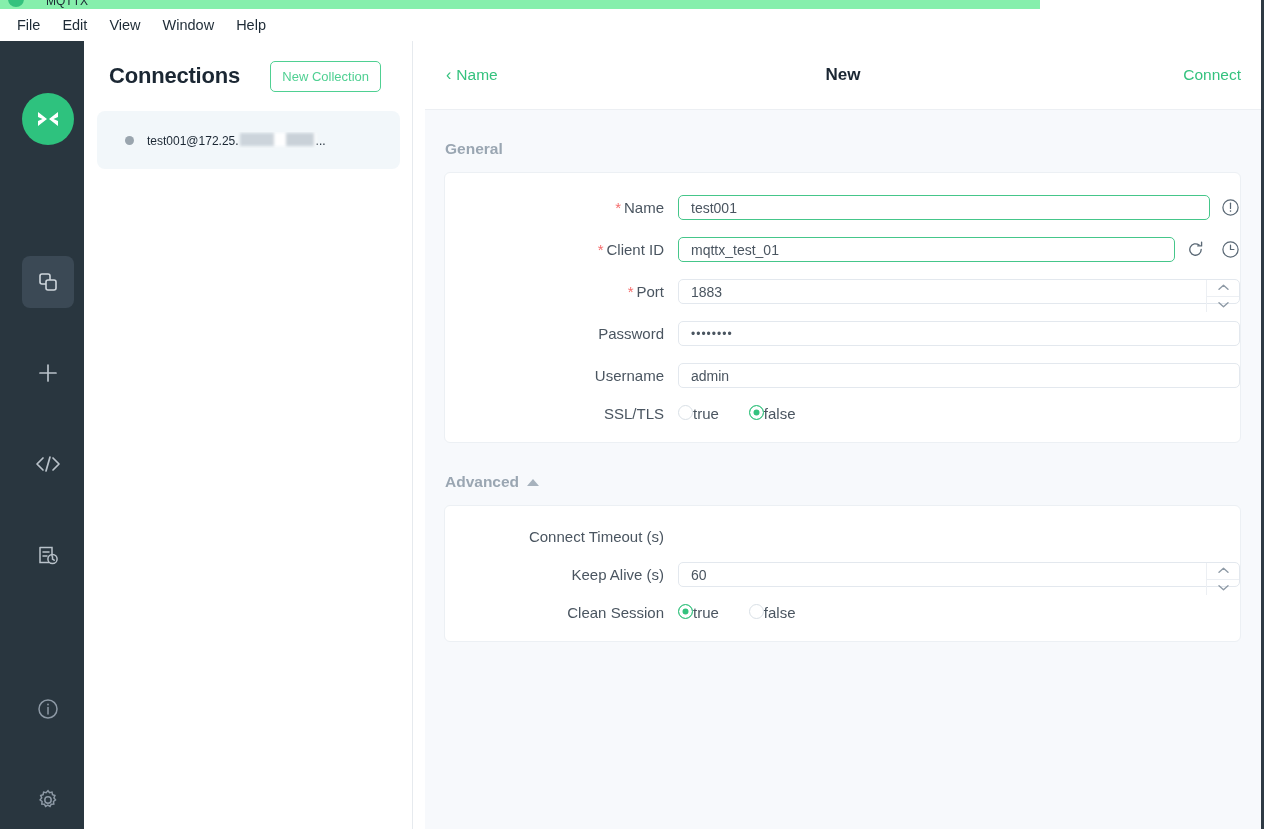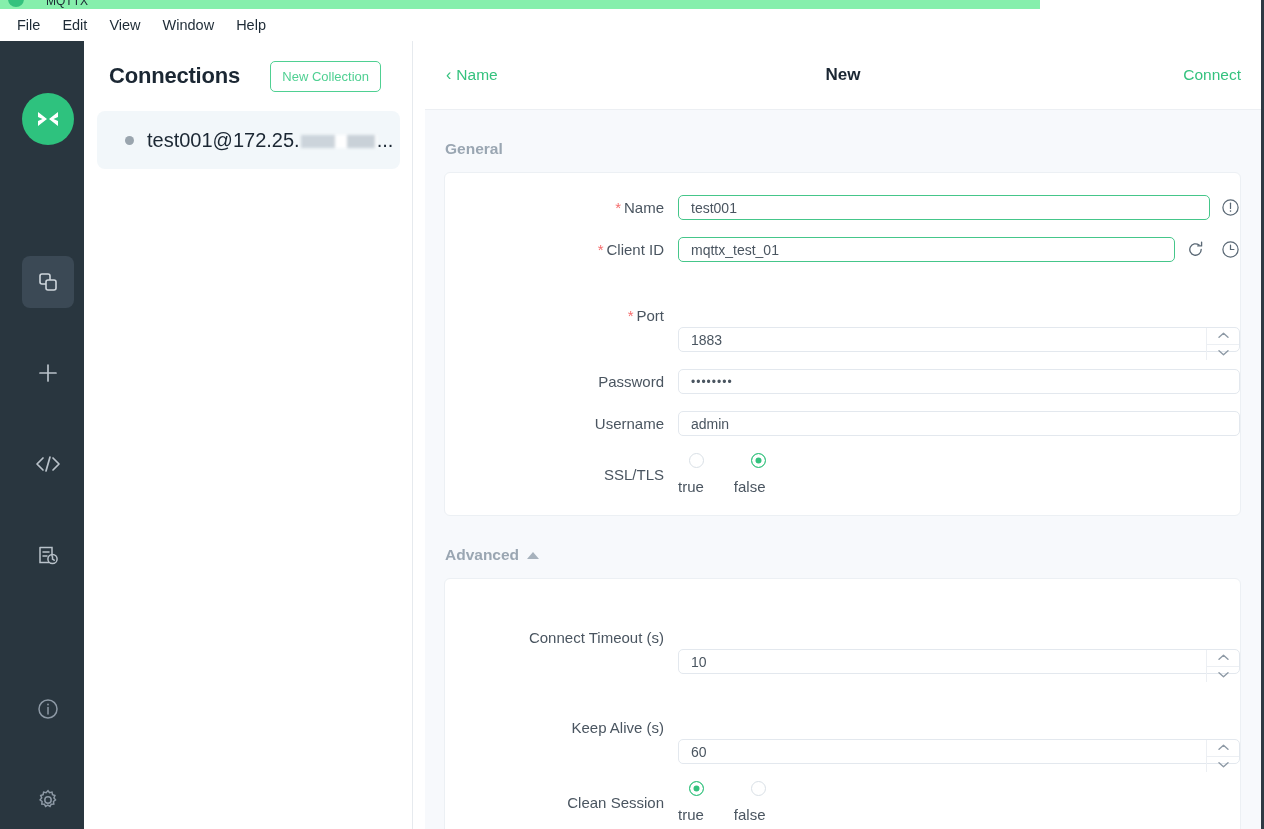--- a/index.html
+++ b/index.html
@@ -81,21 +81,21 @@
     margin: 0 13px; height: 58px; border-radius: 8px;
     background: #f2f7fa;
     display: flex; align-items: center; padding-left: 28px; gap: 13px;
     cursor: pointer;
   }
   .conn-dot {
     width: 9px; height: 9px; border-radius: 50%; background: #9aa5ae;
     flex: none;
   }
   .conn-label {
-    font-size: 20px; color: #1b2733;
+    font-size: 12px; color: #1b2733;
     white-space: nowrap; overflow: hidden;
     display: flex; align-items: baseline;
   }
   .redact {
     display: inline-block; margin-left: 1px;
     background: linear-gradient(90deg,#ccd4db 0 34px,#ffffff 34px 46px,#c9d1d8 46px 74px,#ffffff 74px);
     filter: blur(1.6px);
     height: 13px; width: 76px; vertical-align: middle;
     position: relative; top: 1px;
   }
@@ -154,21 +154,21 @@
   .req { color: #f56c6c; margin-right: 3px; }
 
   .inp {
     height: 25px; border: 1px solid #e3e8ee; border-radius: 5px;
     background: #ffffff; font-size: 14px; color: #4a5560;
     padding: 0 12px; display: flex; align-items: center;
     font-family: "Liberation Sans", sans-serif;
   }
   .inp.green { border-color: #45c68a; }
   .inp-wide { width: 568px; }
-  .inp-num { width: 568px; padding-right: 42px; position: relative; margin-top: 48px; }
+  .inp-num { width: 568px; padding-right: 42px; position: relative; }
 
   .spinner {
     position: absolute; right: 0; top: 0; width: 33px; height: 32px;
     border-left: 1px solid #eceff3;
     display: flex; flex-direction: column;
   }
   .spin-btn {
     flex: 1; display: flex; align-items: center; justify-content: center;
     cursor: pointer; color: #8d99a5; font-size: 11px;
   }
@@ -180,21 +180,21 @@
     display: flex; align-items: center; justify-content: space-between;
     padding: 0 12px; cursor: pointer; flex: none;
   }
   .chev-down { color: #bcc6cf; font-size: 13px; }
   .host-inp { width: 419px; margin-left: 12px; }
 
   .field-icons { display: flex; align-items: center; gap: 16px; margin-left: 11px; }
   .ficon { cursor: pointer; display: flex; }
 
   .radio-group { display: flex; align-items: center; gap: 30px; }
-  .radio { display: flex; align-items: flex-end; gap: 10px; cursor: pointer; flex-direction: column; }
+  .radio { display: flex; align-items: flex-start; gap: 0; cursor: pointer; }
   .radio-dot {
     width: 15px; height: 15px; border-radius: 50%;
     border: 1px solid #d9e0e6; background: #ffffff; flex: none;
   }
   .radio.on .radio-dot {
     background: #34c27e; border-color: #34c27e;
     box-shadow: inset 0 0 0 3.5px #ffffff;
   }
   .radio-txt { font-size: 15px; color: #4a5560; }
 
@@ -412,35 +412,20 @@
 
     <div class="section-title">
       <span>Advanced</span>
       <span class="collapse-tri"></span>
     </div>
 
     <div class="card">
 
       <div class="row">
         <div class="lbl">Connect Timeout (s)</div>
-        <div class="inp inp-num">
-          <span>10</span>
-          <span class="spinner">
-            <span class="spin-btn">
-              <svg width="11" height="7" viewBox="0 0 11 7" fill="none" stroke="#8d99a5" stroke-width="1.4" stroke-linecap="round" stroke-linejoin="round">
-                <polyline points="1,5.2 5.5,1.3 10,5.2"></polyline>
-              </svg>
-            </span>
-            <span class="spin-btn">
-              <svg width="11" height="7" viewBox="0 0 11 7" fill="none" stroke="#8d99a5" stroke-width="1.4" stroke-linecap="round" stroke-linejoin="round">
-                <polyline points="1,1.8 5.5,5.7 10,1.8"></polyline>
-              </svg>
-            </span>
-          </span>
-        </div>
       </div>
 
       <div class="row">
         <div class="lbl">Keep Alive (s)</div>
         <div class="inp inp-num">
           <span>60</span>
           <span class="spinner">
             <span class="spin-btn">
               <svg width="11" height="7" viewBox="0 0 11 7" fill="none" stroke="#8d99a5" stroke-width="1.4" stroke-linecap="round" stroke-linejoin="round">
                 <polyline points="1,5.2 5.5,1.3 10,5.2"></polyline>

